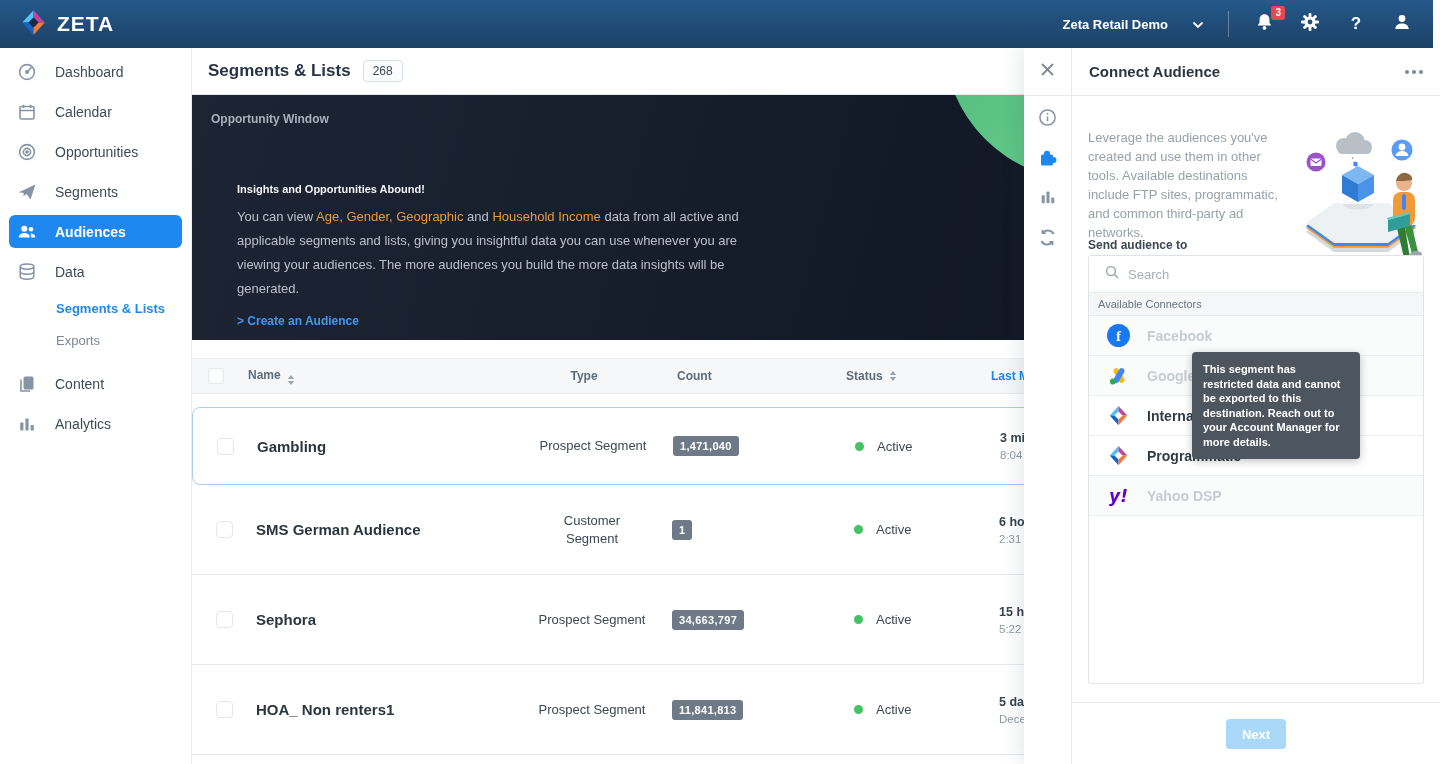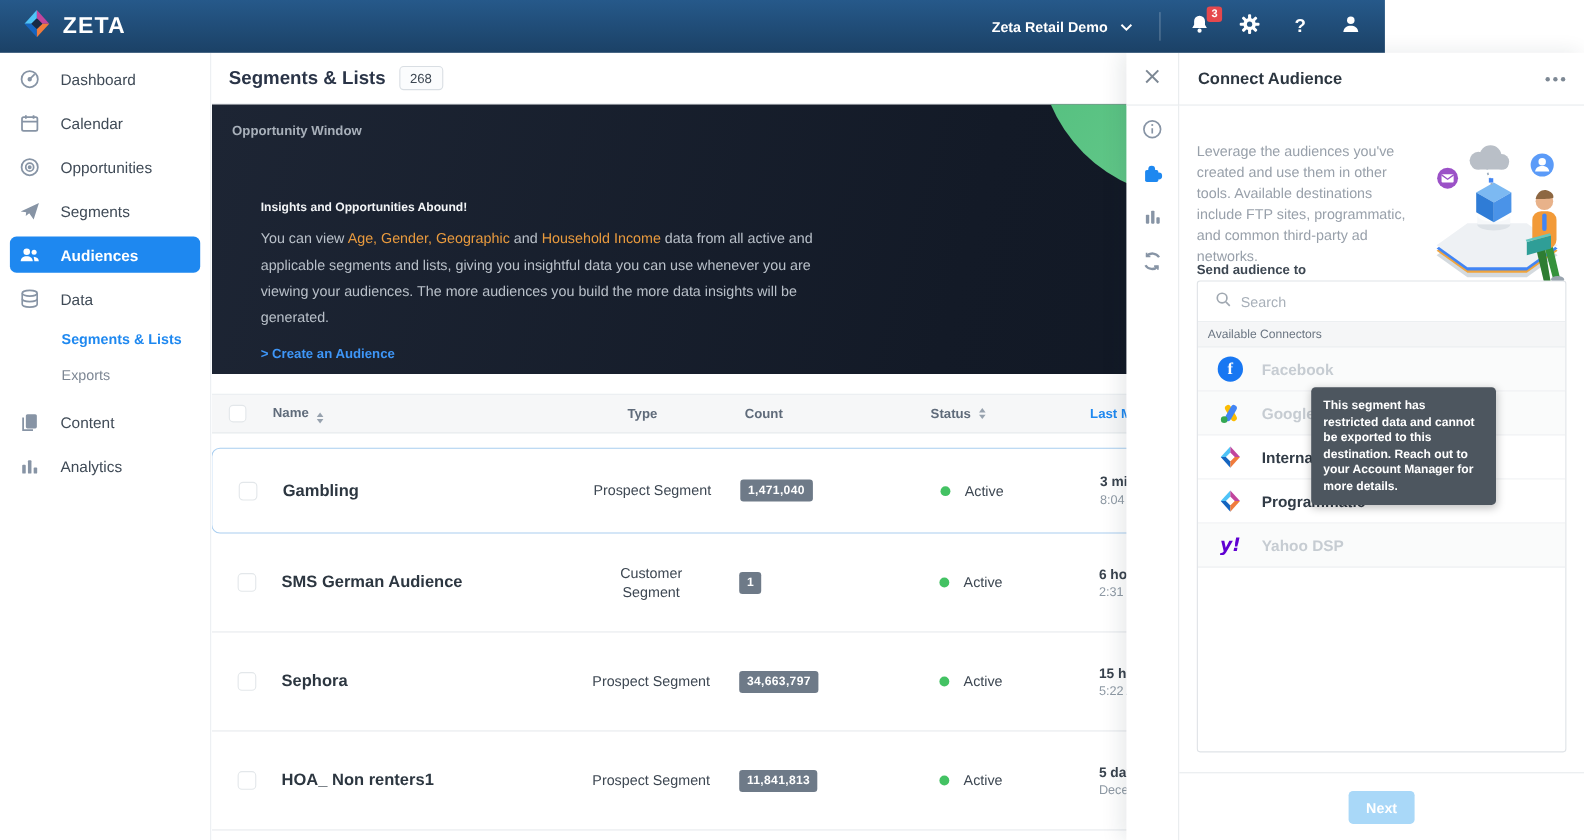--- a/index.html
+++ b/index.html
@@ -1,26 +1,26 @@
 <!DOCTYPE html>
 <html><head>
 <meta charset="utf-8">
 <style>
   * { margin:0; padding:0; box-sizing:border-box; }
   html,body { width:1440px; height:764px; overflow:hidden; background:#fff;
     font-family:"Liberation Sans", sans-serif; }
 
   
-  .navbar { position:fixed; left:0; top:0; width:1259px; height:48px; z-index:30;
+  .navbar { position:fixed; left:0; top:0; width:1433px; height:48px; z-index:30;
     background:linear-gradient(180deg,#26598a 0%, #1b4166 100%);
     display:flex; align-items:center; padding:0 20px; }
   .logo-wrap { display:flex; align-items:center; gap:10px; }
   .logo-text { color:#fff; font-weight:bold; font-size:21px; letter-spacing:1px; }
   .nav-right { margin-left:auto; display:flex; align-items:center; gap:24px; }
-  .account { display:flex; align-items:center; gap:11px; color:#fff; font-size:13px; font-weight:bold; cursor:pointer; }
+  .account { display:flex; align-items:center; gap:24px; color:#fff; font-size:13px; font-weight:bold; cursor:pointer; }
   .nav-divider { width:1px; height:26px; background:rgba(255,255,255,.3); }
   .nav-icon { position:relative; width:22px; height:22px; display:flex; align-items:center; justify-content:center; cursor:pointer; }
   .nav-badge { position:absolute; top:-7px; right:-10px; background:#e5484d; color:#fff;
     font-size:10px; font-weight:bold; border-radius:3px; padding:2px 4px; line-height:1; }
   .q-glyph { color:#fff; font-size:17px; font-weight:bold; }
 
   
   .sidebar { position:fixed; left:0; top:48px; width:192px; height:716px; background:#fff;
     border-right:1px solid #eceff2; z-index:5; padding-top:4px; }
   .nav-item { height:40px; display:flex; align-items:center; gap:17px; padding:0 16px;

